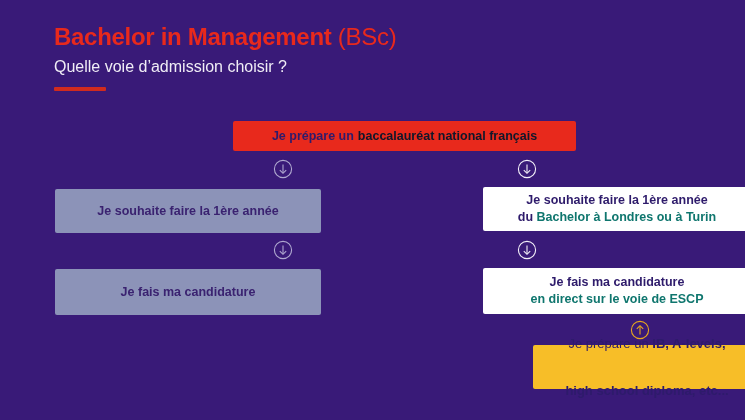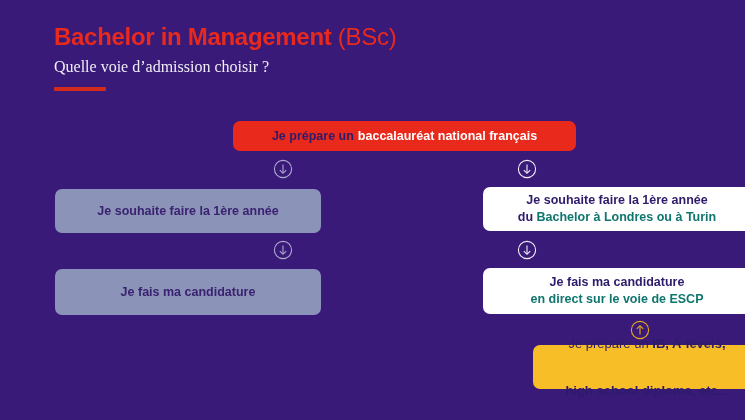--- a/index.html
+++ b/index.html
@@ -12,47 +12,47 @@
   .page { position:relative; width:745px; height:420px; background:#391A78;margin-left:28px; }
 
   
   .header { position:absolute; left:26px; top:22px; }
   .title-line {
     font-size:24px; line-height:30px; letter-spacing:-0.3px; white-space:nowrap;
   }
   .title-main { color:#E8291C; font-weight:bold; }
   .title-sub  { color:#E8291C; font-weight:normal; }
   .subtitle {
-    font-family:Liberation Serif, serif;
+    font-family:Liberation Sans, sans-serif;
     color:#F0EDF6; font-size:16px; line-height:22px;
     margin-top:4px; white-space:nowrap;
   }
   .rule {
     width:52px; height:4px; background:#D12B1E;
     margin-top:9px; border-radius:1px;
   }
 
   
   .flow { position:absolute; left:0; top:0; width:745px; height:420px; }
 
   .card {
-    position:absolute; border-radius:7px;
+    position:absolute; border-radius:2px;
     display:flex; flex-direction:column;
     align-items:center; justify-content:center;
     text-align:center; line-height:17px;
   }
 
   
   .card-red {
     left:205px; top:121px; width:343px; height:30px;
     background:#E8291C; flex-direction:row; gap:4px;
     font-size:12.5px; font-weight:bold;
   }
   .t-navy  { color:#2E1B6B; }
-  .t-white { color:#ffffff; }
+  .t-white { color:#0f172a; }
   .t-red   { color:#0f766e; }
 
   
   .card-peri {
     background:#8C93B8; width:266px; left:27px;
     font-size:12.5px; font-weight:bold; color:#3A2270;
   }
   .card-peri .l2 { color:#FFFFFF; }
   .card-peri .l2 .lead { color:#3A2270; }
   .card-l1 { top:189px; height:44px; }

